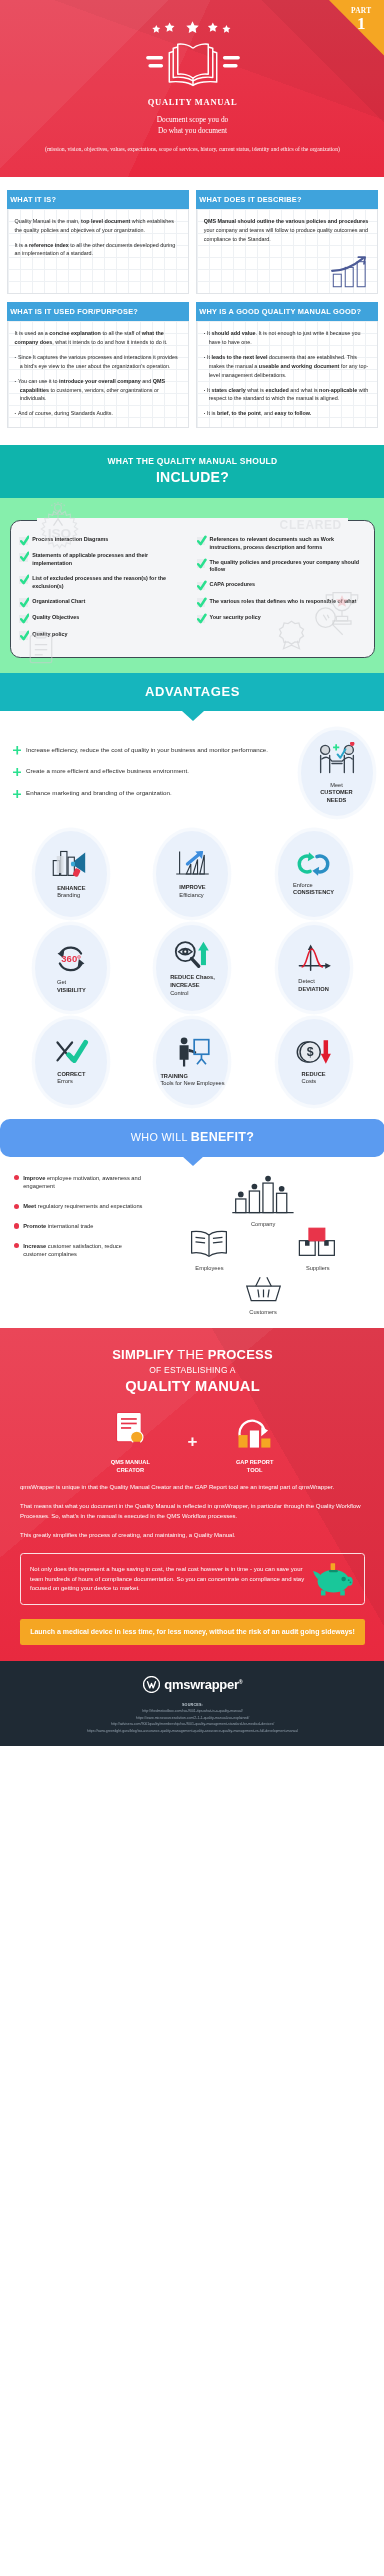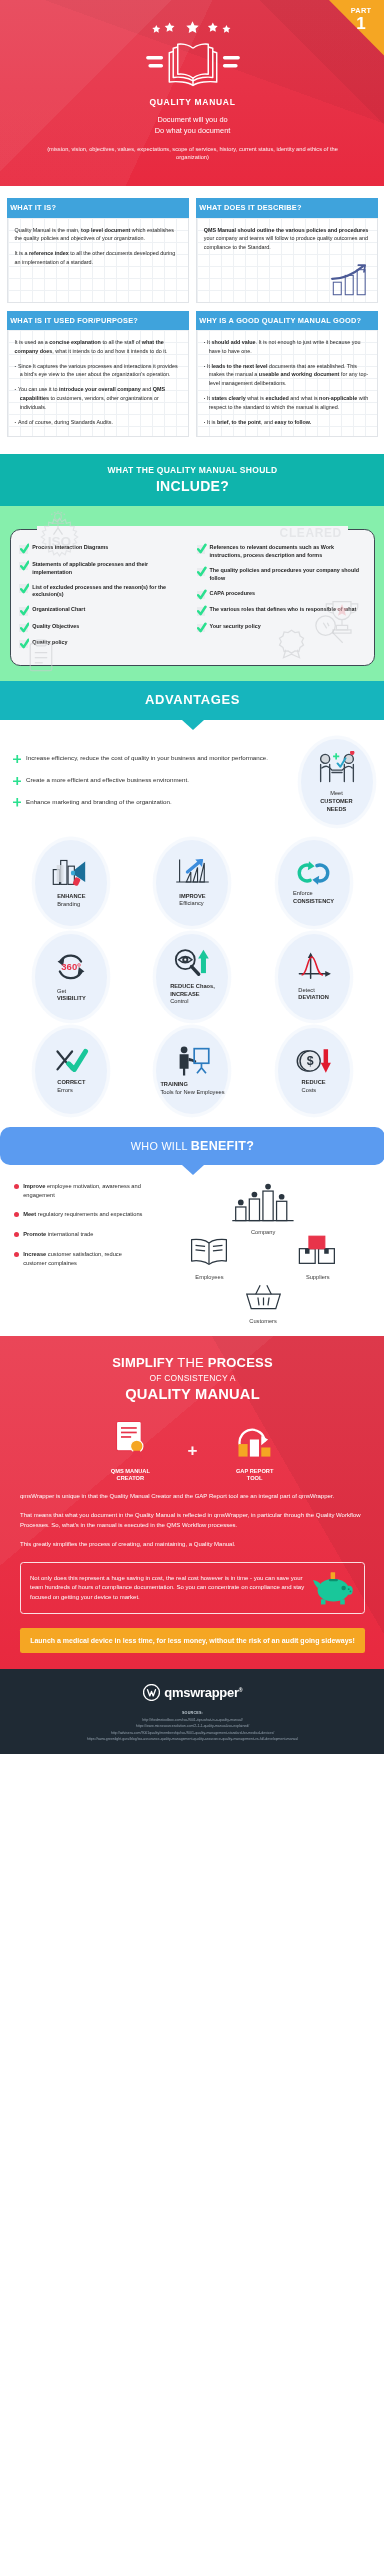--- a/index.html
+++ b/index.html
@@ -18,20 +18,21 @@
     background: #e8344a;
     background-image:
       linear-gradient(135deg, rgba(255,255,255,.06) 0 30%, transparent 30%),
       linear-gradient(-135deg, rgba(0,0,0,.05) 0 22%, transparent 22%),
       linear-gradient(115deg, rgba(255,255,255,.05) 0 45%, transparent 45%),
       linear-gradient(200deg, rgba(0,0,0,.04) 0 38%, transparent 38%),
       linear-gradient(to bottom, #e63a4e, #e8293f);
     padding: 19px 26px 24px;
     text-align: center;
     overflow: hidden;
+    font-family: Liberation Serif, serif;
   }
   .hero::before {
     content: "";
     position: absolute; top: -5.7px; right: -22.6px;
     width: 136px; height: 85px;
     background: #f5a623;
     transform: rotate(0deg);
     clip-path: polygon(38% 0, 100% 0, 100% 100%);
   }
   .part-badge {
@@ -235,21 +236,21 @@
       <g fill="#ffffff">
         <rect x="2" y="30" width="30" height="6" rx="3"></rect>
         <rect x="6" y="44" width="26" height="6" rx="3"></rect>
         <rect x="138" y="30" width="30" height="6" rx="3"></rect>
         <rect x="138" y="44" width="26" height="6" rx="3"></rect>
       </g>
     </svg>
 
     <div class="hero-kicker">QUALITY MANUAL</div>
     <div class="hero-sub">
-      <div>Document will you do</div>
+      <div>Document scope you do</div>
       <div>Do what you document</div>
     </div>
     <div class="hero-note">(mission, vision, objectives, values, expectations, scope of services, history, current status, identity and ethics of the organization)</div>
   </section>
 
   <section class="cards-wrap">
     <div class="card-row">
       <div class="card">
         <div class="card-head">WHAT IT IS?</div>
         <div class="card-body">
@@ -769,21 +770,21 @@
           </svg>
           <div class="b-graphic-label">Customers</div>
         </div>
       </div>
     </div>
   </section>
 
   <section class="simplify">
     <h2>
       <span>SIMPLIFY </span><span class="thin">THE </span><span>PROCESS</span>
-      <span class="thin" style="display:block;font-size:8.5px;margin-top:1.7px;">OF CONSISTENCY A</span>
+      <span class="thin" style="display:block;font-size:8.5px;margin-top:1.7px;">OF ESTABLISHING A</span>
       <span class="big">QUALITY MANUAL</span>
     </h2>
 
     <div class="simplify-icons">
       <div class="si-col">
         <svg width="36" height="41" viewBox="0 0 64 72">
           <rect x="8" y="4" width="44" height="52" rx="3" fill="#ffffff" stroke="#e8344a" stroke-width="2"></rect>
           <g fill="#e8344a">
               <rect x="16" y="14" width="28" height="3"></rect>
               <rect x="16" y="22" width="28" height="3"></rect>

